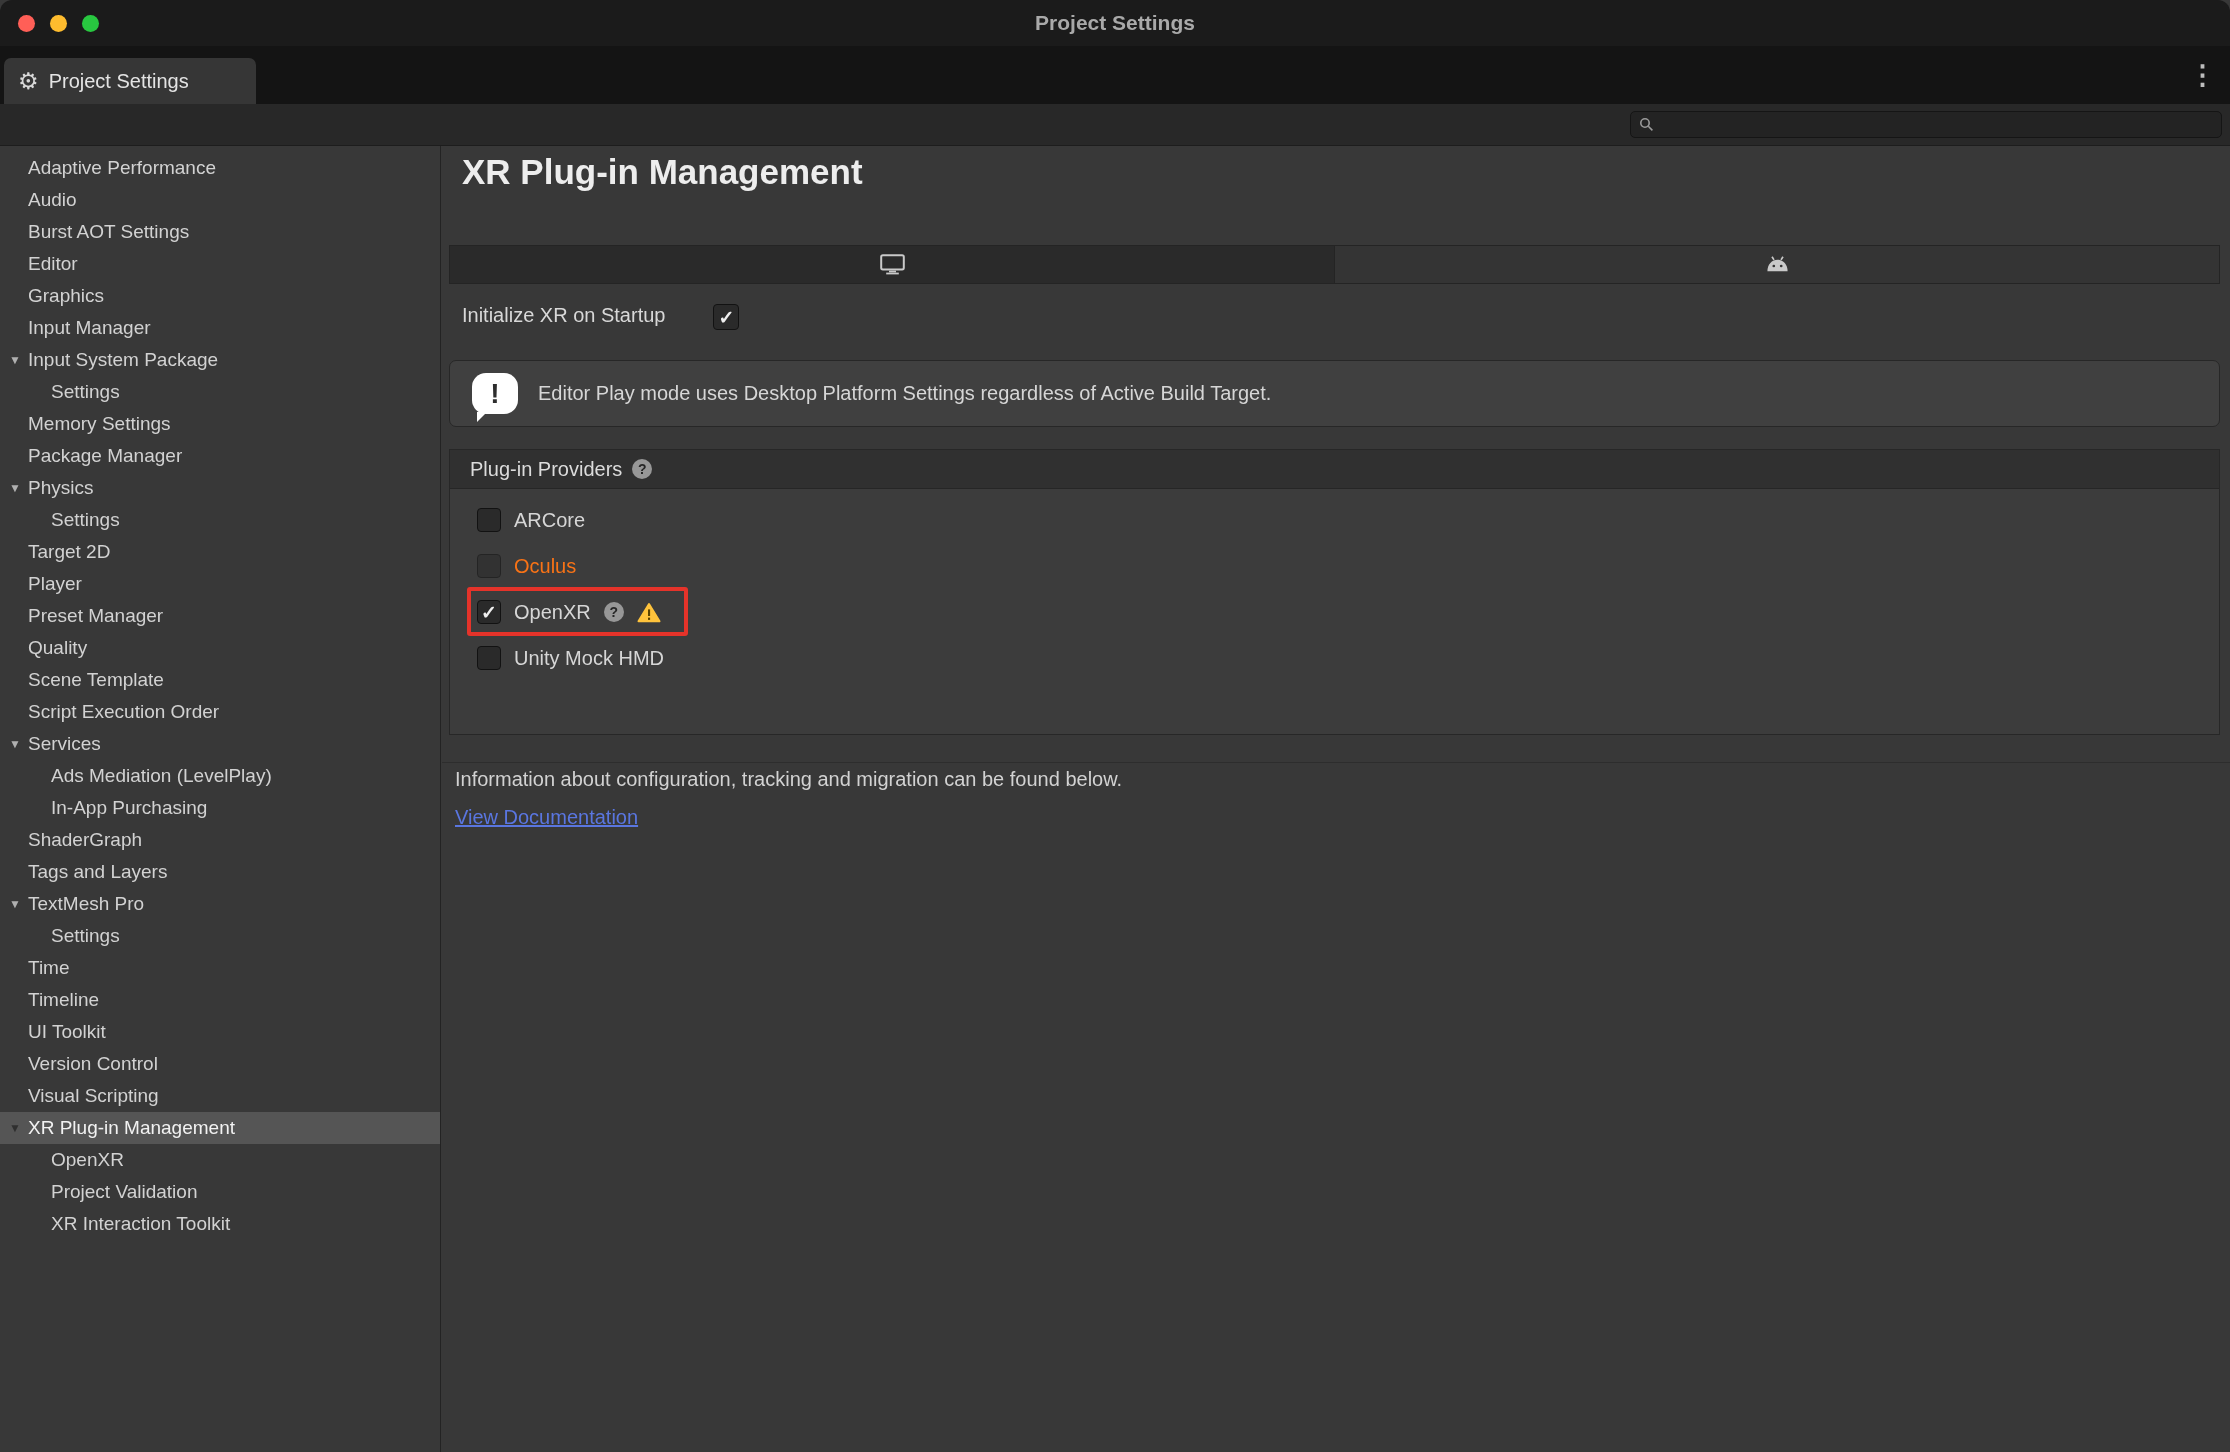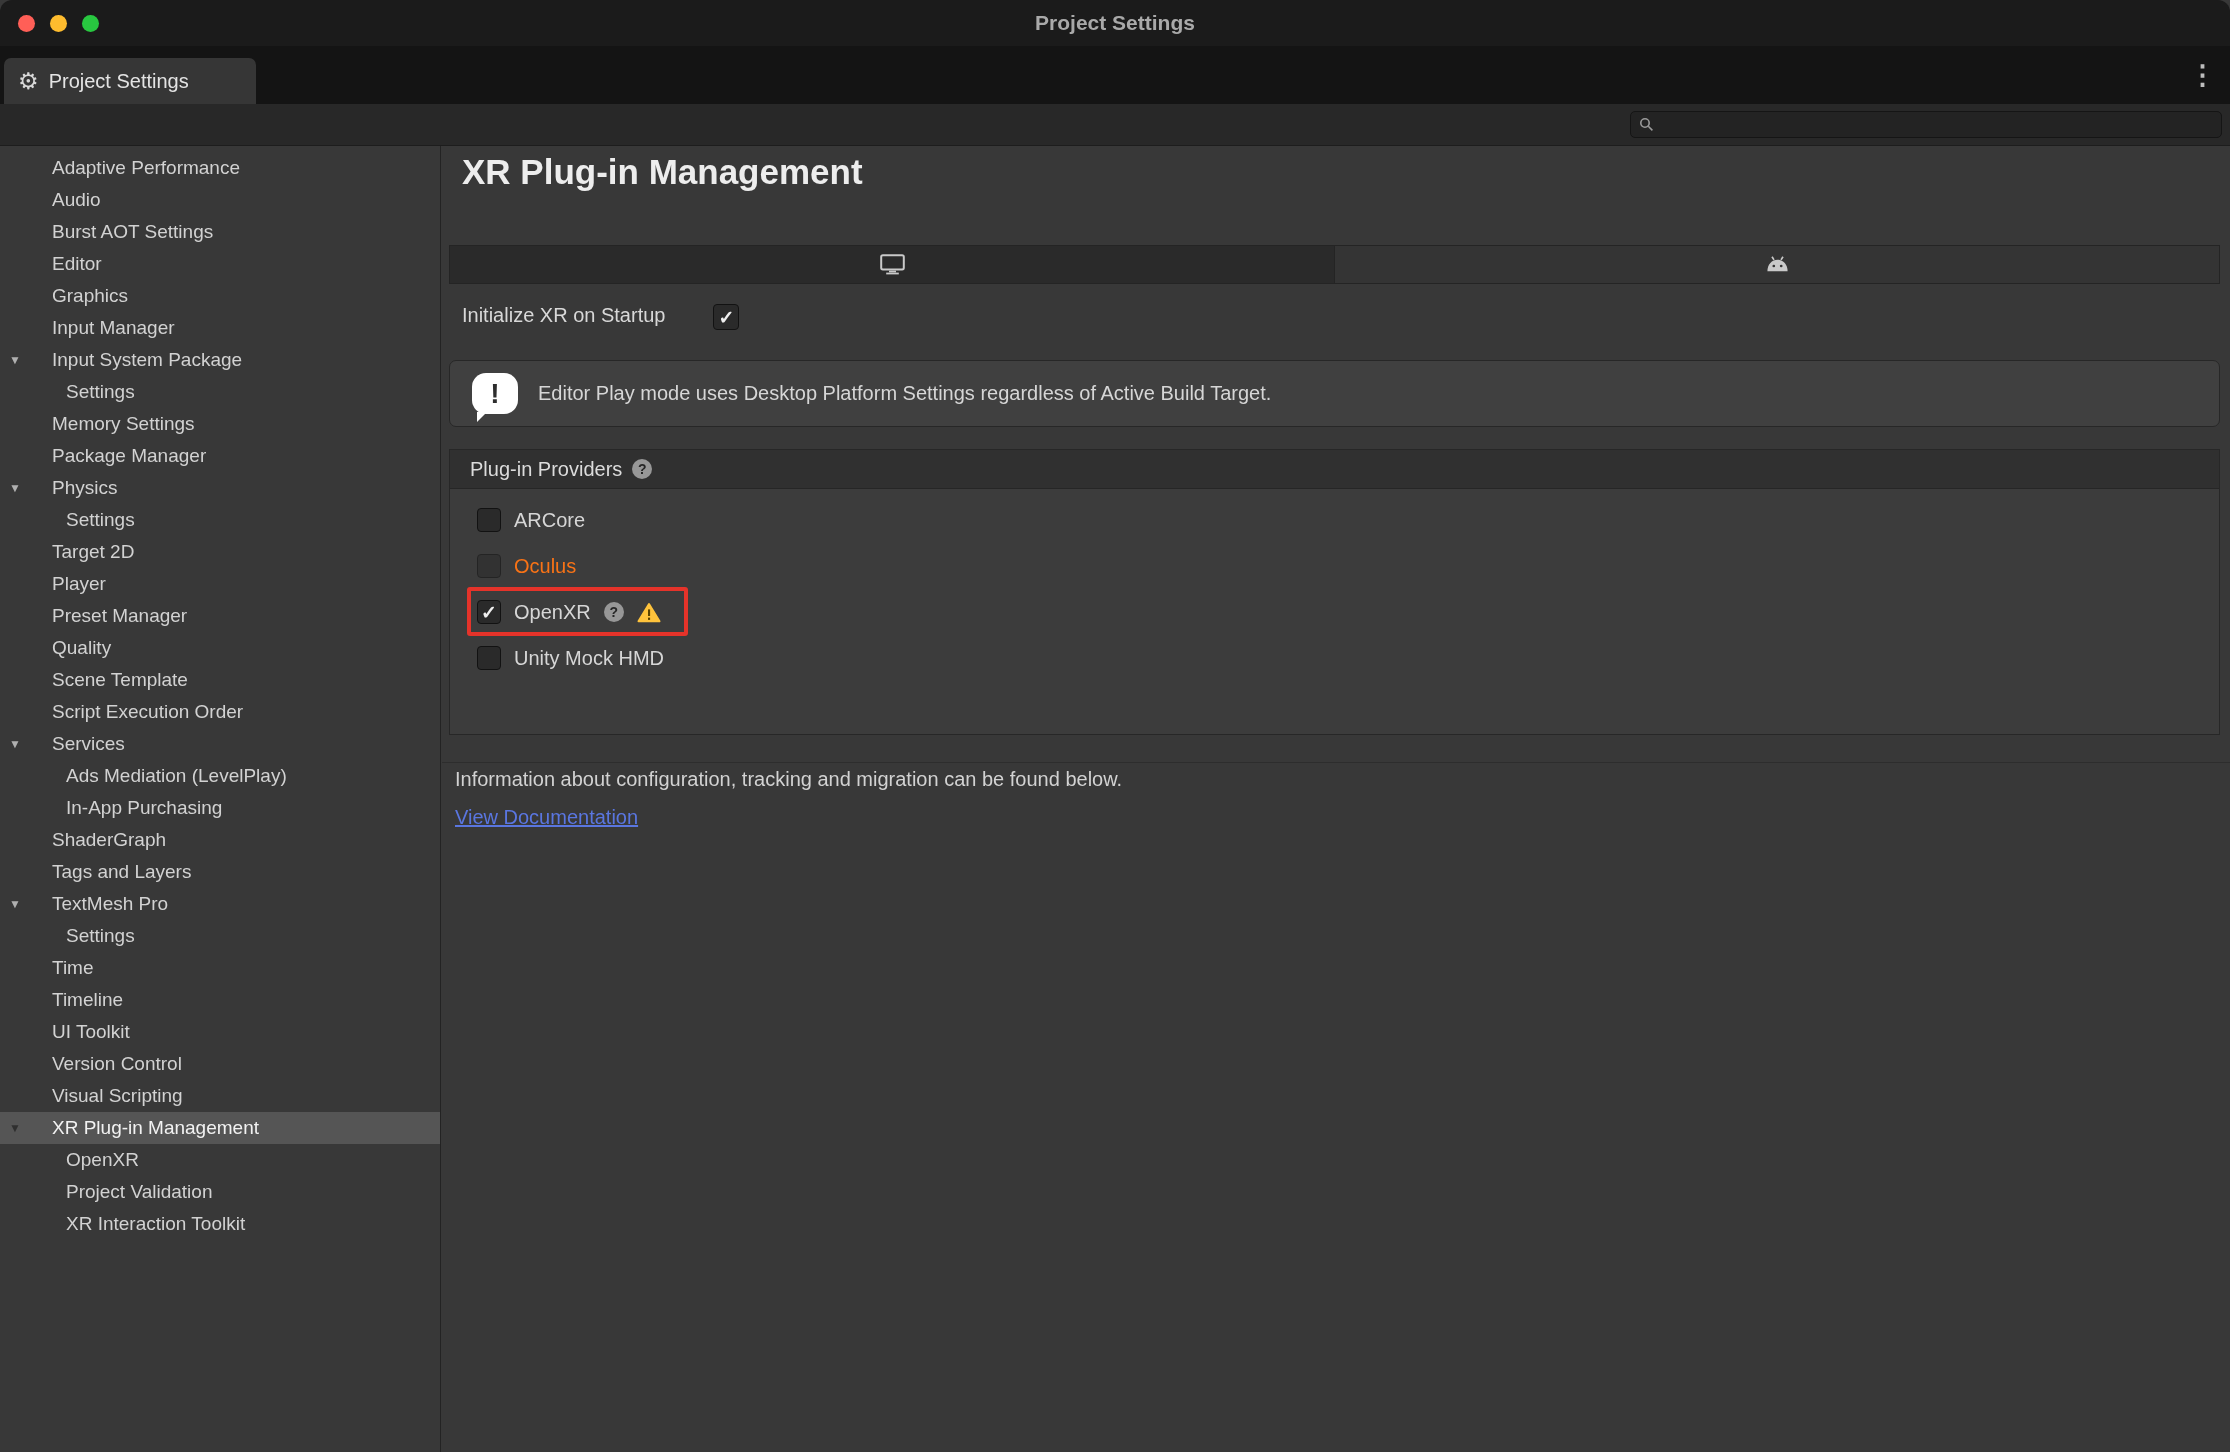--- a/index.html
+++ b/index.html
@@ -23,22 +23,22 @@
   .searchrow{position:absolute;top:104px;left:0;width:100%;height:42px;background:#282828;border-bottom:1px solid #1d1d1d}
   .searchbox{position:absolute;right:8px;top:7px;width:592px;height:27px;background:#232323;border:1px solid #151515;border-radius:5px;display:flex;align-items:center;padding:0 8px;gap:7px}
   .searchbox input{flex:1;background:transparent;border:none;outline:none;color:#dcdcdc;font-size:16px;font-family:"Liberation Sans",sans-serif}
 
   
   .content{position:absolute;top:146px;left:0;width:2230px;height:1306px}
 
   
   .sidebar{position:absolute;left:0;top:0;width:441px;height:100%;border-right:1px solid #232323;padding-top:6px;background:#383838}
   .srow{height:32px;display:flex;align-items:center;color:#d2d2d2;font-size:19px;position:relative;cursor:default;white-space:nowrap}
-  .srow .lbl{margin-left:52px}
-  .srow.child .lbl{margin-left:66px}
+  .srow .lbl{margin-left:28px}
+  .srow.child .lbl{margin-left:51px}
   .srow .fold{position:absolute;left:9px;top:50%;transform:translateY(-50%);font-size:12px;color:#b0b0b0;line-height:1}
   .srow.selected{background:#555}
   .srow.selected .lbl{color:#f2f2f2}
   .srow.selected .fold{color:#2f2f2f}
 
   
   .main{position:absolute;left:442px;top:0;width:1788px;height:100%}
   .page-title{position:absolute;left:20px;top:6px;font-size:35px;font-weight:700;color:#ededed}
 
   .platformbar{position:absolute;left:7px;top:99px;width:1771px;height:39px;border:1px solid #242424;display:flex}

